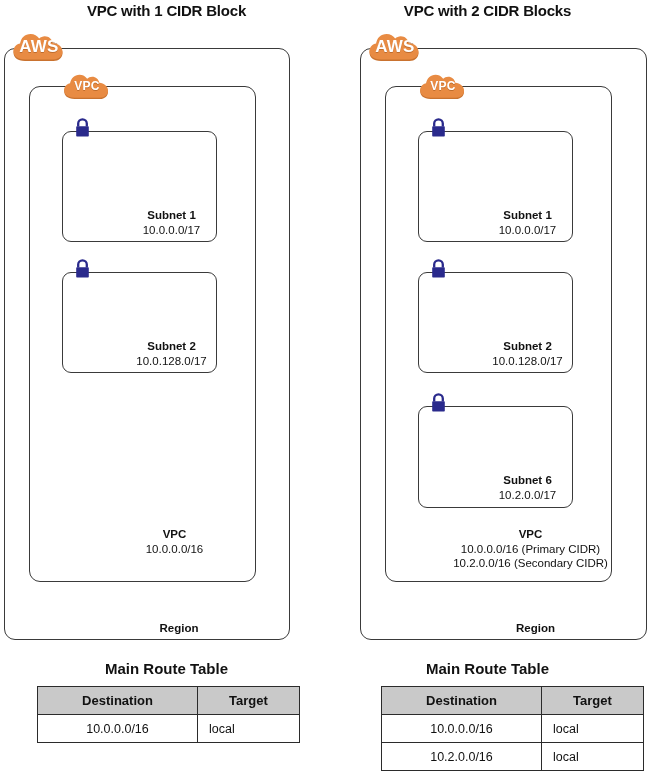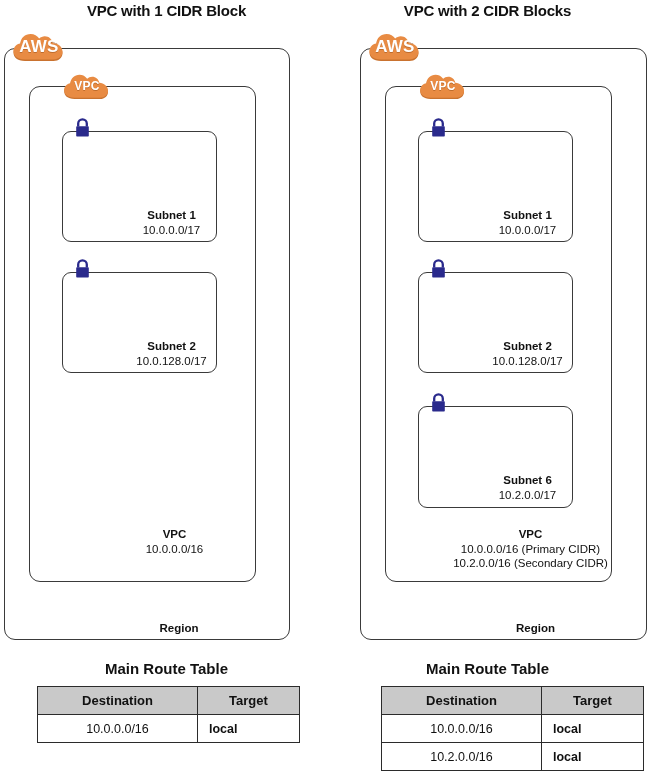--- a/index.html
+++ b/index.html
@@ -134,21 +134,21 @@
     font-weight: normal;
     color: #111111;
   }
   .rt-table th {
     background: #c9c9c9;
     font-weight: bold;
     text-align: center;
     font-size: 13px;
   }
   .rt-table td.dest { text-align: center; }
-  .rt-table td.target { text-align: left; padding-left: 11px; font-weight: bold; }
+  .rt-table td.target { text-align: left; padding-left: 11px; }
   .rt-table col.c-dest   { width: 160px; }
   .rt-table col.c-target { width: 102px; }
 </style>
 </head>
 <body>
 
 <div class="panel panel-left">
 
   <div class="panel-title">VPC with 1 CIDR Block</div>
 

